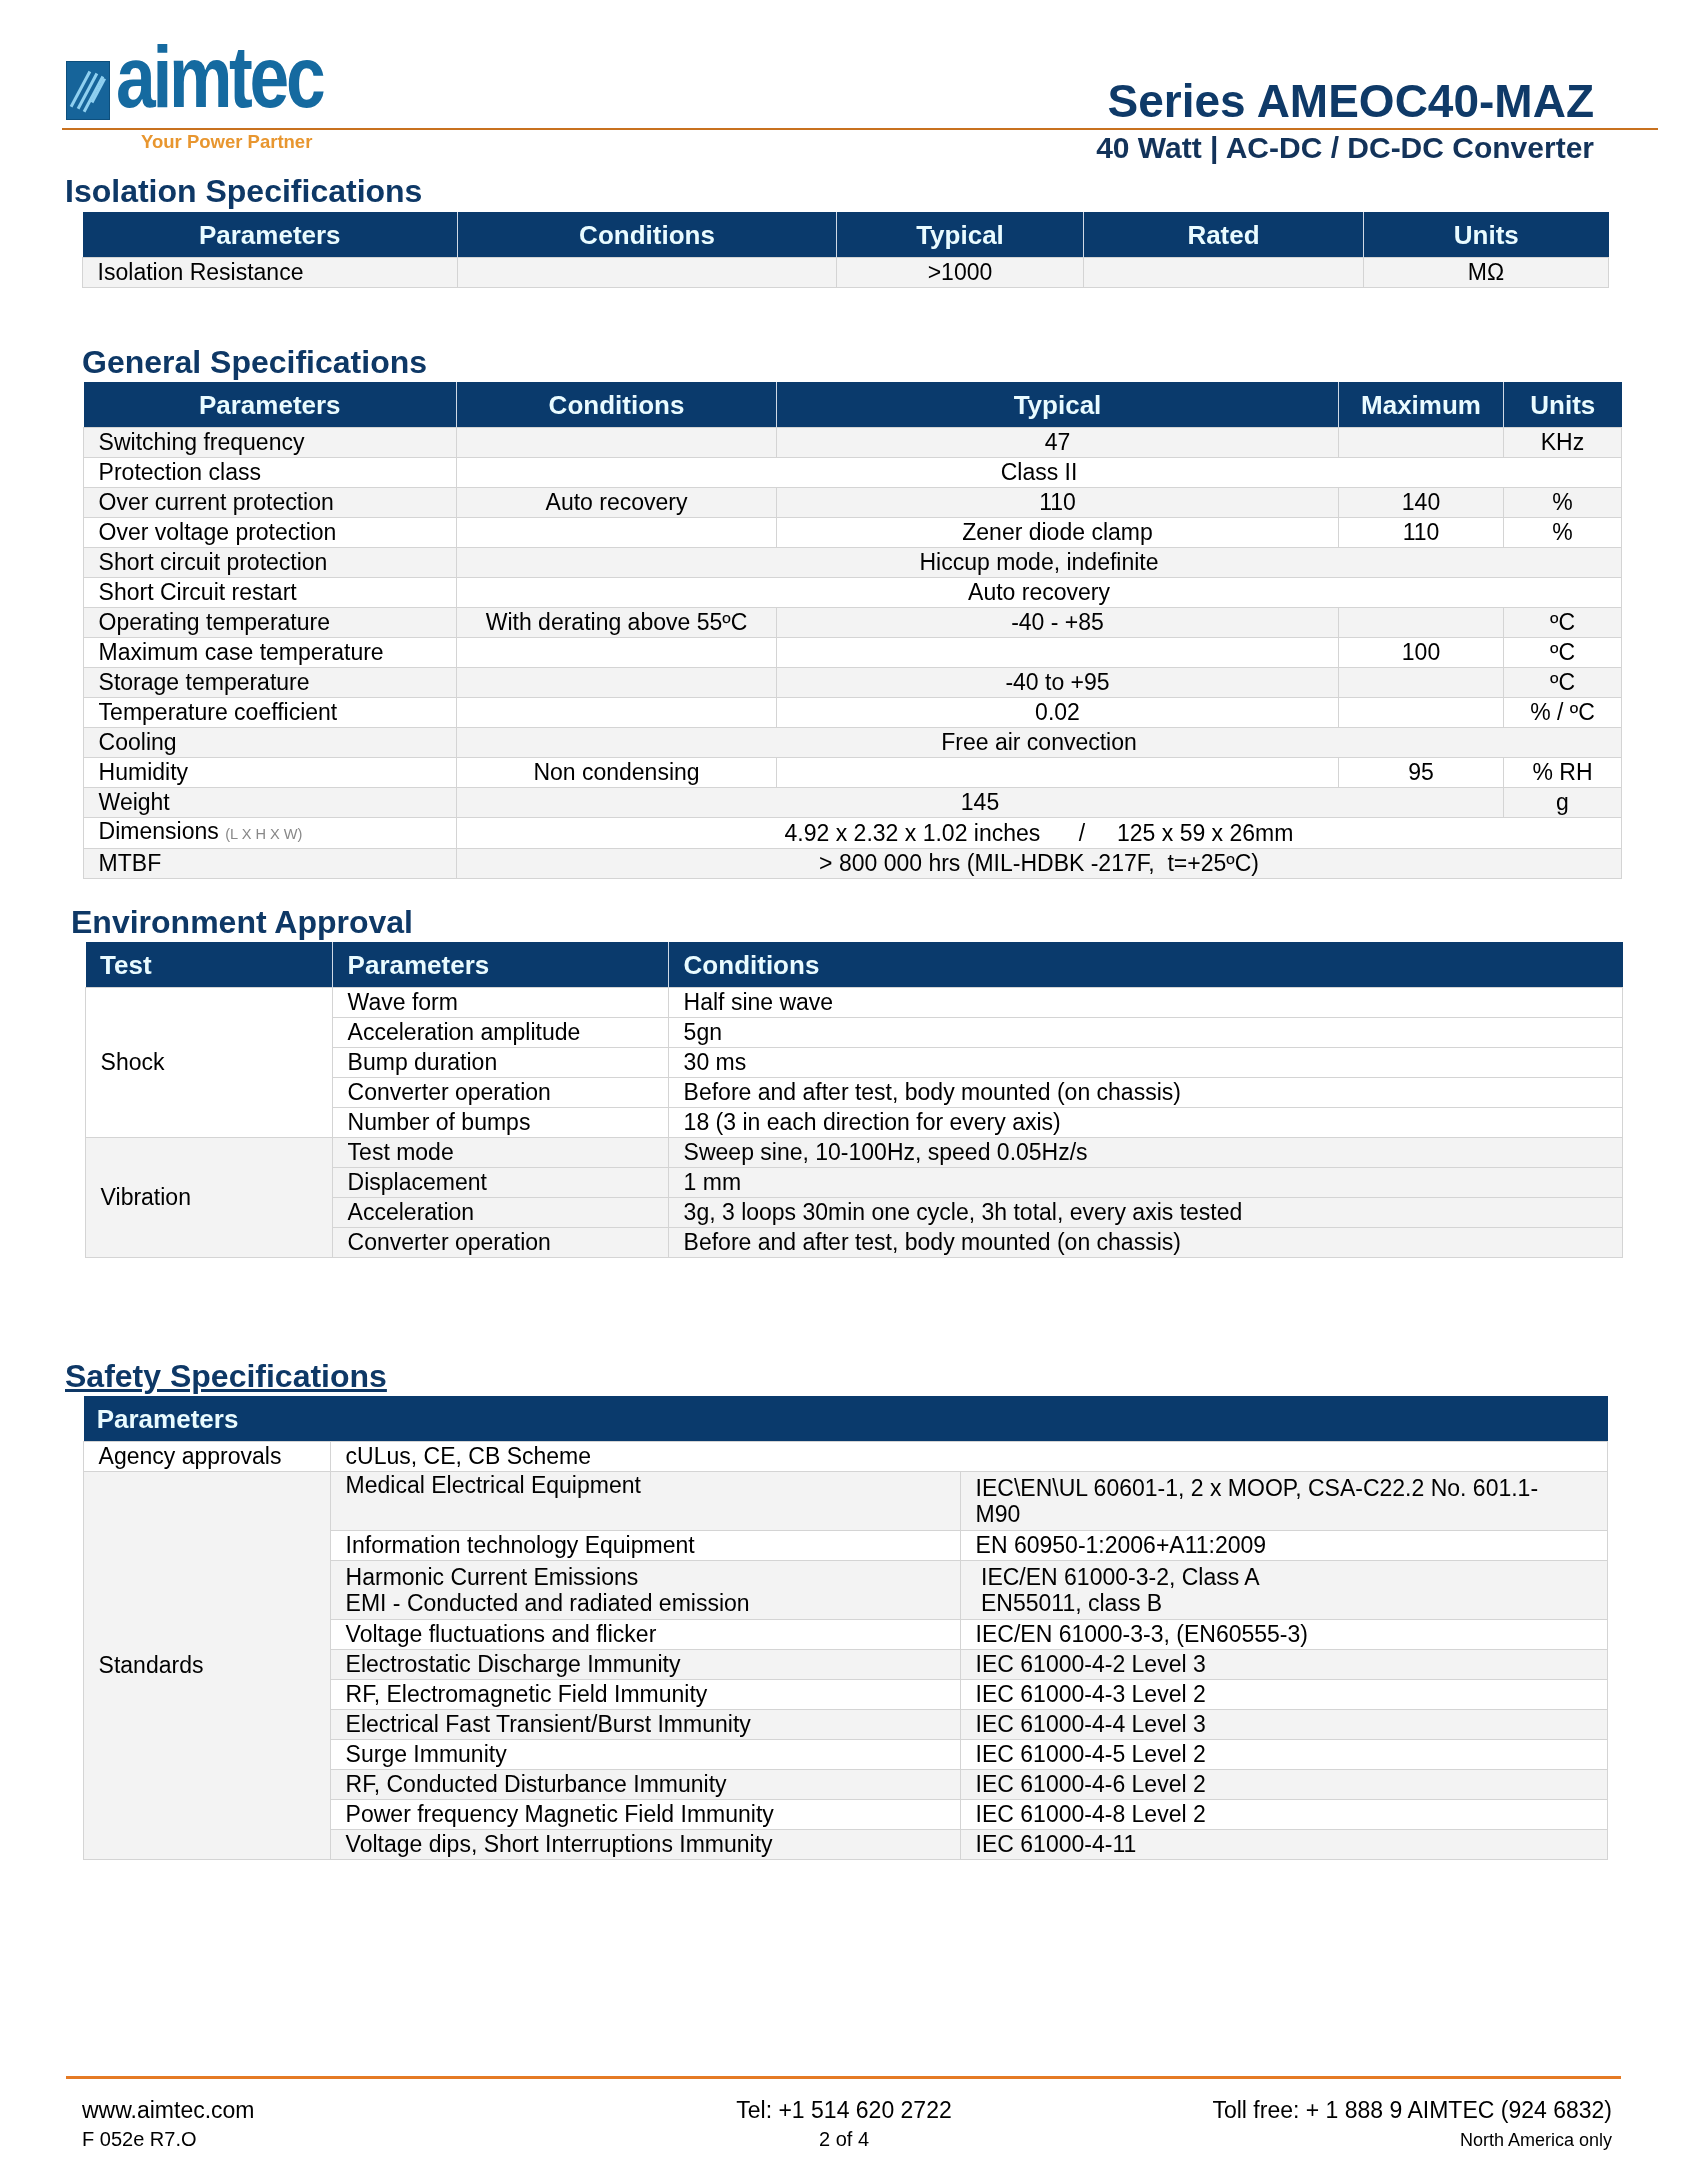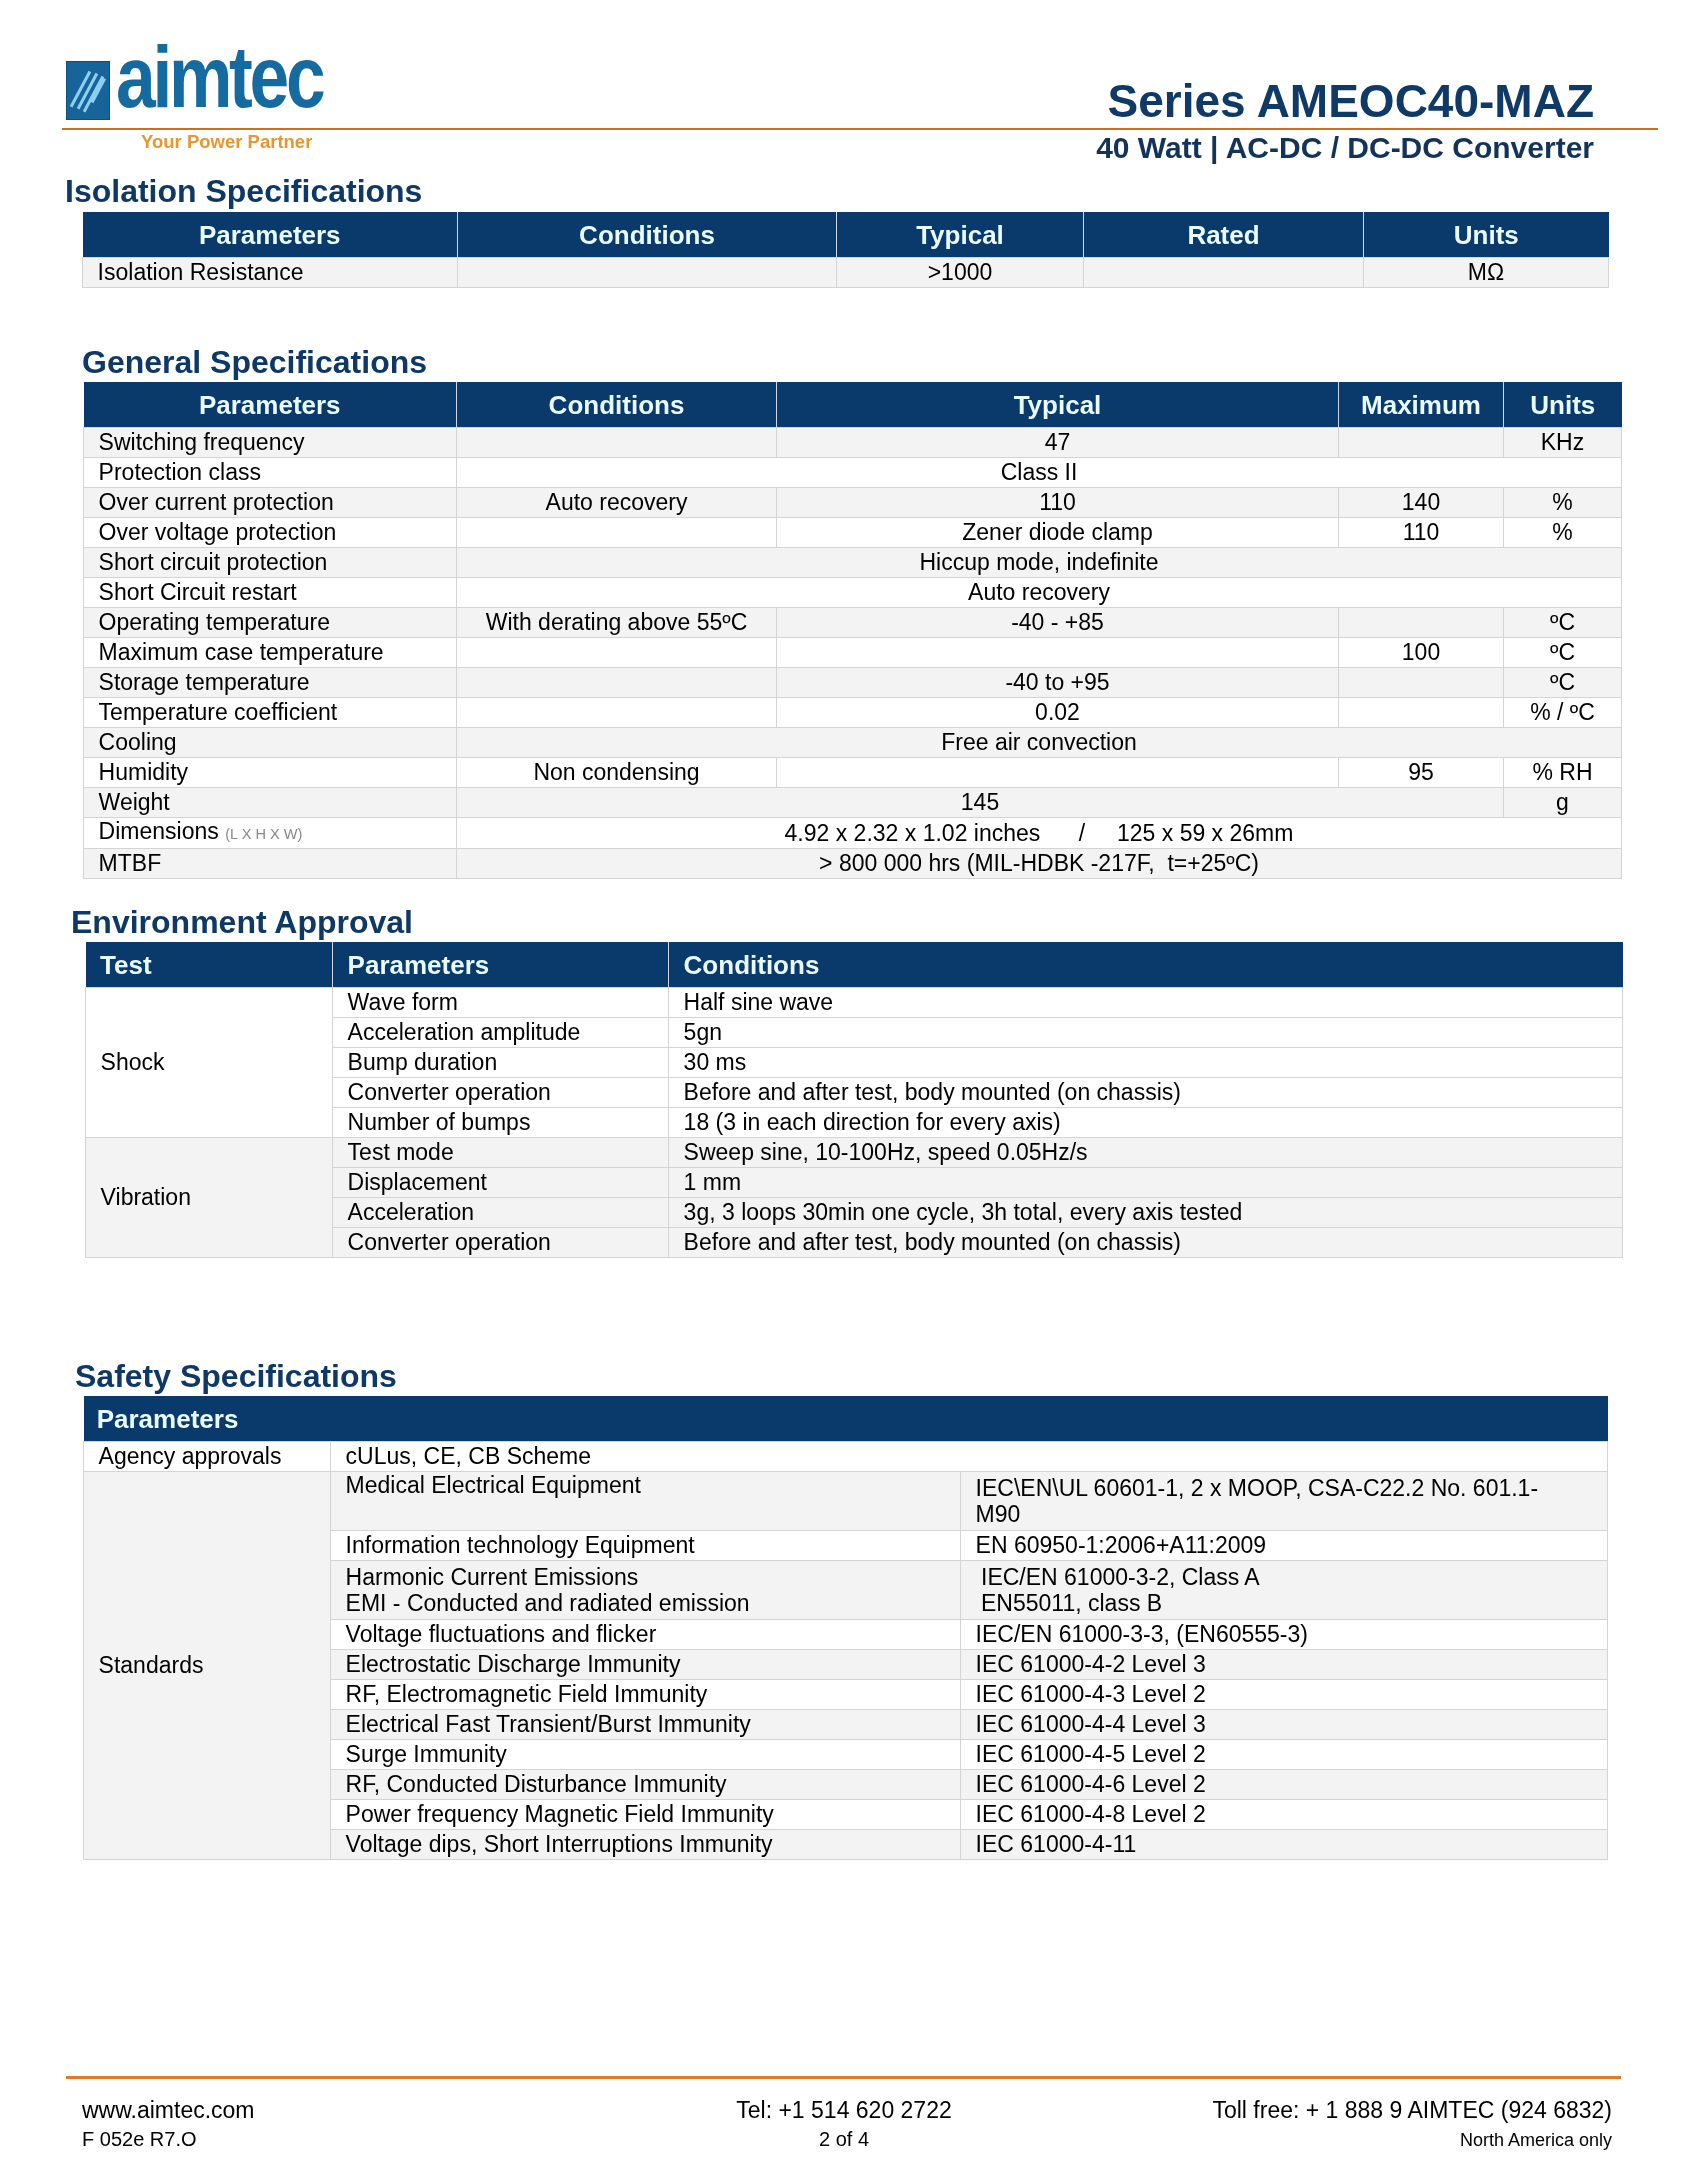--- a/index.html
+++ b/index.html
@@ -229,21 +229,21 @@
     <td class="l">Acceleration</td>
     <td class="l">3g, 3 loops 30min one cycle, 3h total, every axis tested</td>
   </tr>
   <tr class="alt">
     <td class="l">Converter operation</td>
     <td class="l">Before and after test, body mounted (on chassis)</td>
   </tr>
 </tbody>
   </table>
 
-<div class="abs sec-title" style="left:75px; top:1358px;">Safety Specifications</div>
+<div class="abs sec-title" style="left:65px; top:1358px;text-decoration:underline;">Safety Specifications</div>
 <table class="spec" style="left:83px; top:1396px; width:1524px;">
   <colgroup>
       <col style="width:247px">
       <col style="width:630px">
       <col style="width:647px">
     </colgroup>
   <tbody>
       <tr>
     <th class="l" colspan="3" style="padding-left:13.2px;">Parameters</th>
   </tr>

